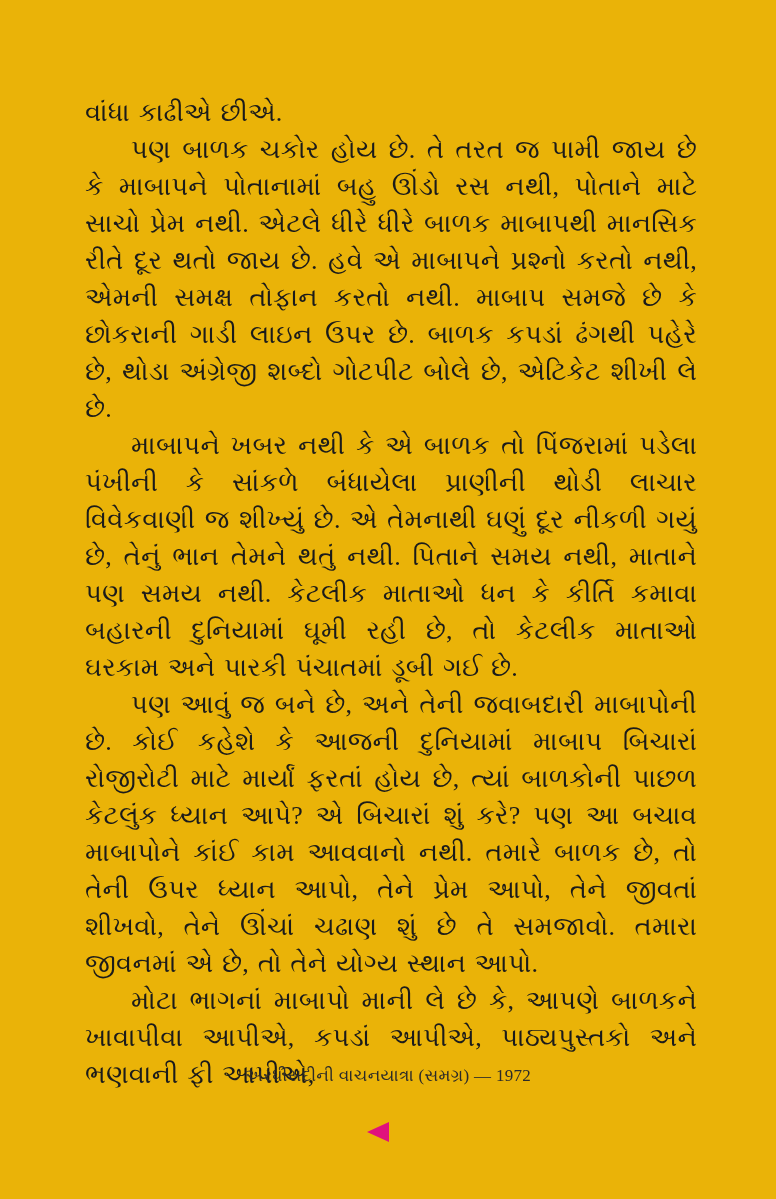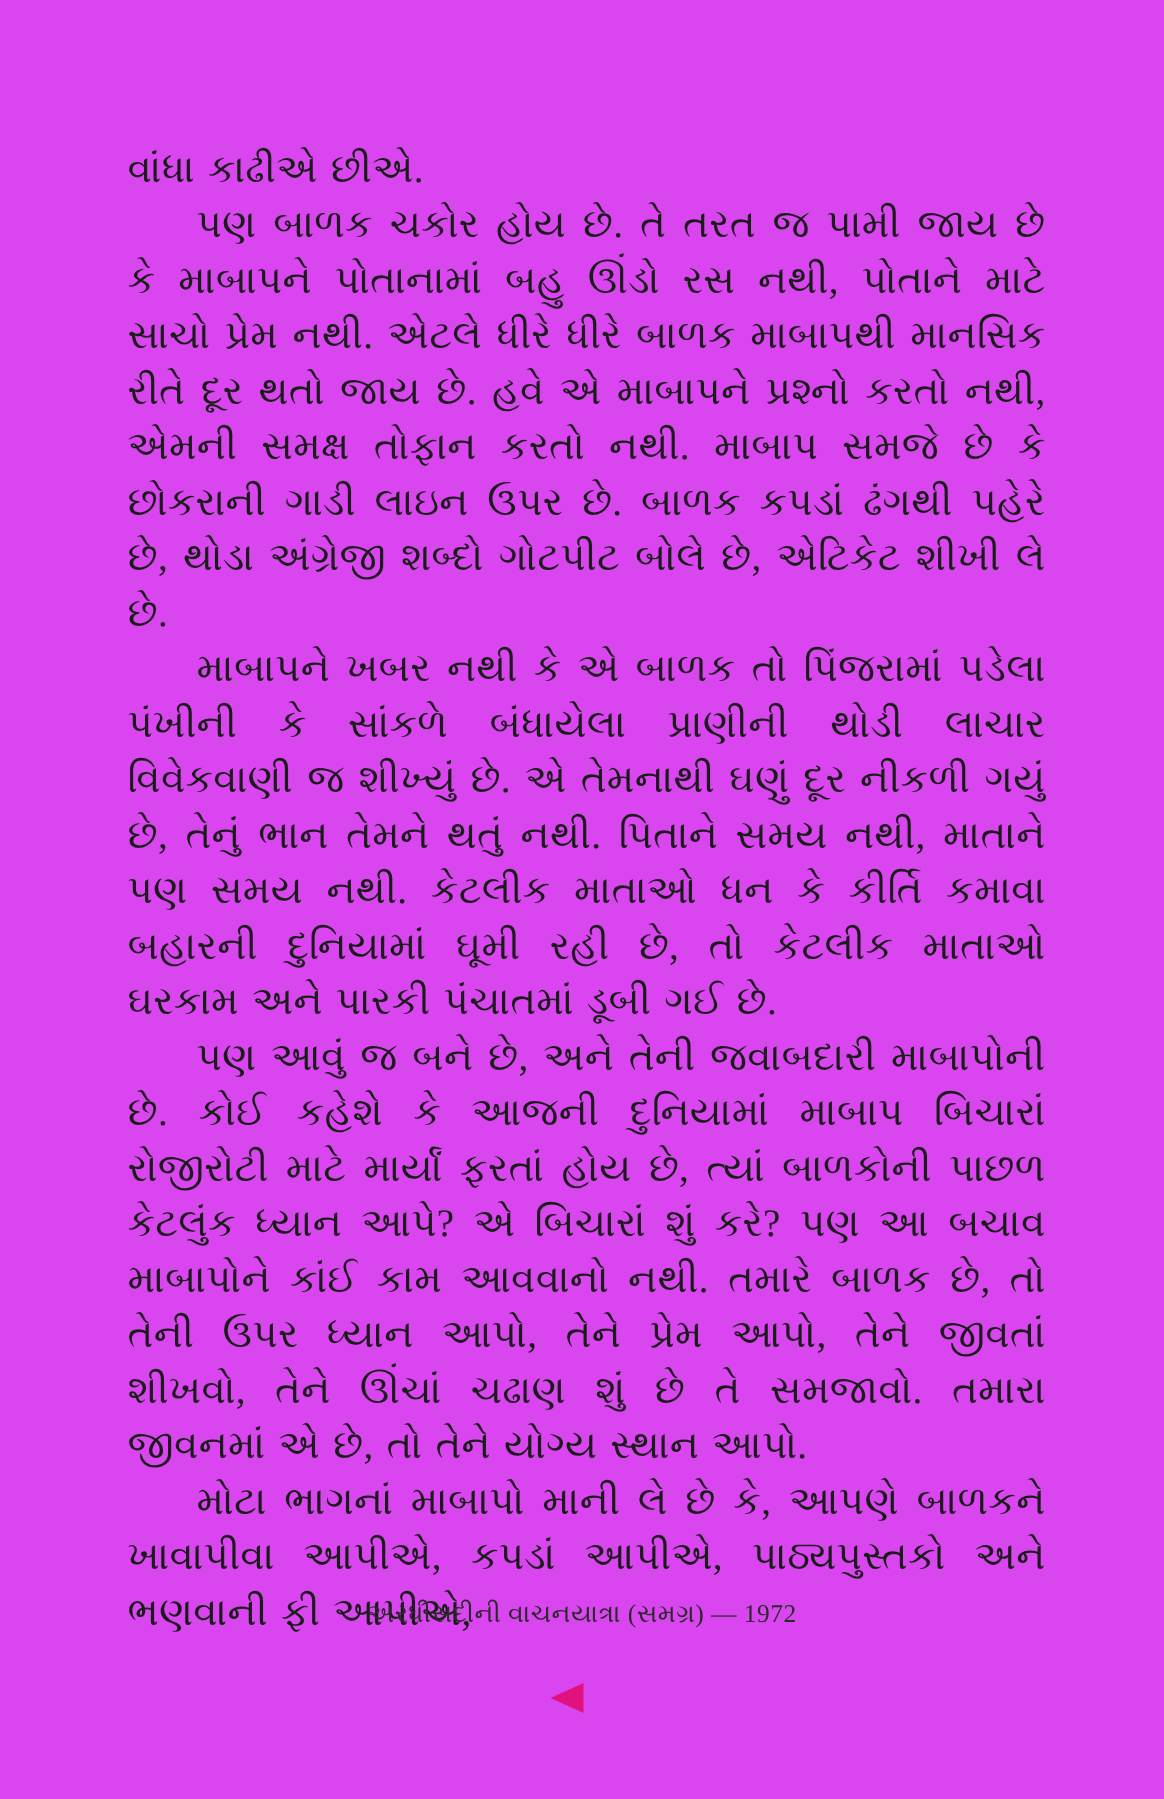--- a/index.html
+++ b/index.html
@@ -4,21 +4,21 @@
 <style>
   html, body {
     margin: 0;
     padding: 0;
     background: #ffffff;
   }
   .page {
     position: relative;
     width: 776px;
     height: 1199px;
-    background: #d946ef;
+    background: #eab308;
     overflow: hidden;
     font-family: "Liberation Serif", "DejaVu Serif", serif;
     color: #1b1b1b;
   }
   .text-block {
     position: absolute;
     left: 85px;
     top: 94px;
     width: 612px;
   }

